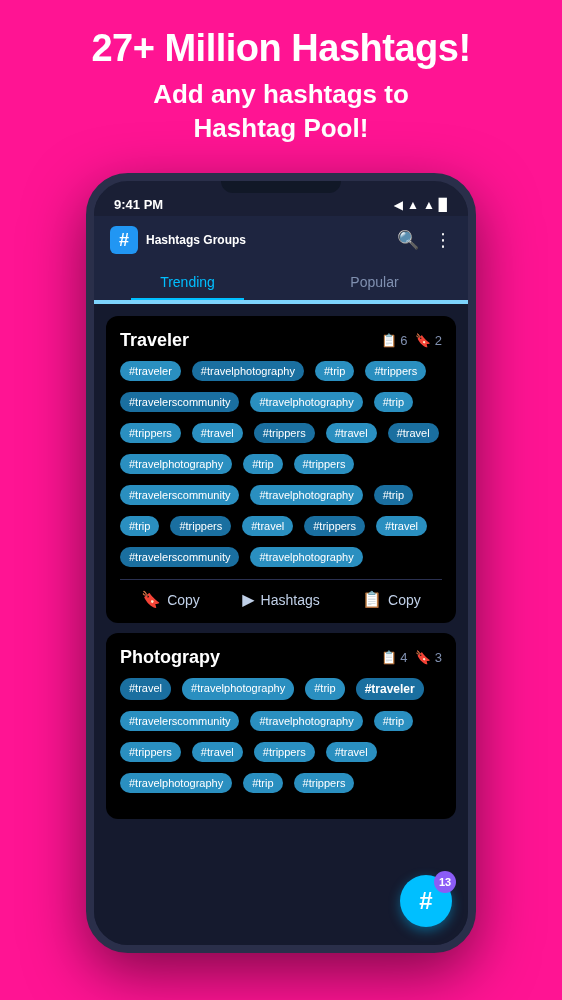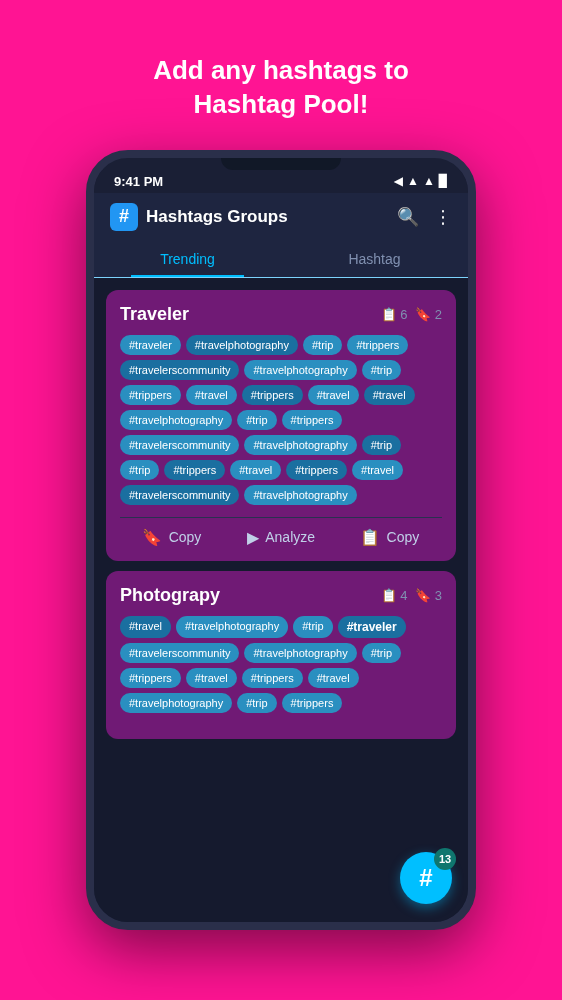--- a/index.html
+++ b/index.html
@@ -21,21 +21,21 @@
       font-size: 38px;
       font-weight: 900;
       color: white;
       line-height: 1.1;
       letter-spacing: -0.5px;
     }
     .hero-subtitle {
       font-size: 26px;
       font-weight: 700;
       color: white;
-      margin-top: 26px;
+      margin-top: 8px;
       line-height: 1.3;
     }
 
     
     .phone-wrapper {
       display: flex;
       justify-content: center;
       margin-top: 18px;
     }
     .phone {
@@ -102,39 +102,39 @@
       border-radius: 6px;
       display: flex;
       align-items: center;
       justify-content: center;
       color: white;
       font-weight: 900;
       font-size: 18px;
     }
     .app-title {
       color: white;
-      font-size: 17px;
+      font-size: 12px;
       font-weight: 600;
     }
     .app-header-right {
       display: flex;
       align-items: center;
       gap: 14px;
     }
     .header-icon {
       color: white;
       font-size: 18px;
       cursor: pointer;
     }
 
     
     .tabs {
       background: #1e2540;
       display: flex;
-      border-bottom: 1px solid #7dd3fc;
+      border-bottom: 4px solid #7dd3fc;
     }
     .tab {
       flex: 1;
       text-align: center;
       padding: 10px 0;
       font-size: 14px;
       color: #8090b0;
       cursor: pointer;
       position: relative;
     }
@@ -154,21 +154,21 @@
     
     .content {
       background: #151a2e;
       padding: 12px;
       height: calc(100% - 108px);
       overflow-y: auto;
     }
 
     
     .card {
-      background: #701a75;
+      background: #000000;
       border-radius: 12px;
       padding: 14px;
       margin-bottom: 10px;
     }
     .card-header {
       display: flex;
       justify-content: space-between;
       align-items: center;
       margin-bottom: 10px;
     }
@@ -187,21 +187,21 @@
       align-items: center;
       gap: 3px;
       color: #8090b0;
       font-size: 13px;
     }
 
     
     .tags-container {
       display: flex;
       flex-wrap: wrap;
-      gap: 5px;
+      gap: 11px;
       margin-bottom: 12px;
     }
     .tag {
       background: #2a8fc0;
       color: white;
       padding: 4px 9px;
       border-radius: 20px;
       font-size: 11px;
       font-weight: 500;
     }
@@ -252,37 +252,38 @@
       font-weight: 900;
       box-shadow: 0 4px 12px rgba(0,191,255,0.4);
       cursor: pointer;
     }
     .fab-badge {
       position: absolute;
       top: -4px;
       right: -4px;
       width: 22px;
       height: 22px;
-      background: #0f766e;
+      background: #8b5cf6;
       border-radius: 50%;
       display: flex;
       align-items: center;
       justify-content: center;
       font-size: 11px;
       font-weight: 700;
       color: white;
     }
 
     
     .content::-webkit-scrollbar { display: none; }
   </style>
 </head>
 <body>
 
 <div class="hero-section">
+  <div class="hero-title">27+ Million Hashtags!</div>
   <div class="hero-subtitle">Add any hashtags to<br>Hashtag Pool!</div>
 </div>
 
 <div class="phone-wrapper">
   <div class="phone">
     <div class="phone-notch"></div>
 
     <div class="status-bar">
       <span class="status-time">9:41 PM</span>
       <div class="status-icons">
@@ -299,21 +300,21 @@
         <span class="app-title">Hashtags Groups</span>
       </div>
       <div class="app-header-right">
         <span class="header-icon">🔍</span>
         <span class="header-icon">⋮</span>
       </div>
     </div>
 
     <div class="tabs">
       <div class="tab active">Trending</div>
-      <div class="tab">Hashtag</div>
+      <div class="tab">Popular</div>
     </div>
 
     <div class="content">
 
       <div class="card">
         <div class="card-header">
           <span class="card-title">Traveler</span>
           <div class="card-stats">
             <div class="stat-badge">
               <span>📋</span>
@@ -352,21 +353,21 @@
           <span class="tag highlighted">#travelerscommunity</span>
           <span class="tag">#travelphotography</span>
         </div>
         <div class="card-actions">
           <button class="action-btn">
             <span class="action-icon">🔖</span>
             <span>Copy</span>
           </button>
           <button class="action-btn">
             <span class="action-icon">▶</span>
-            <span>Analyze</span>
+            <span>Hashtags</span>
           </button>
           <button class="action-btn">
             <span class="action-icon">📋</span>
             <span>Copy</span>
           </button>
         </div>
       </div>
 
       <div class="card">
         <div class="card-header">

